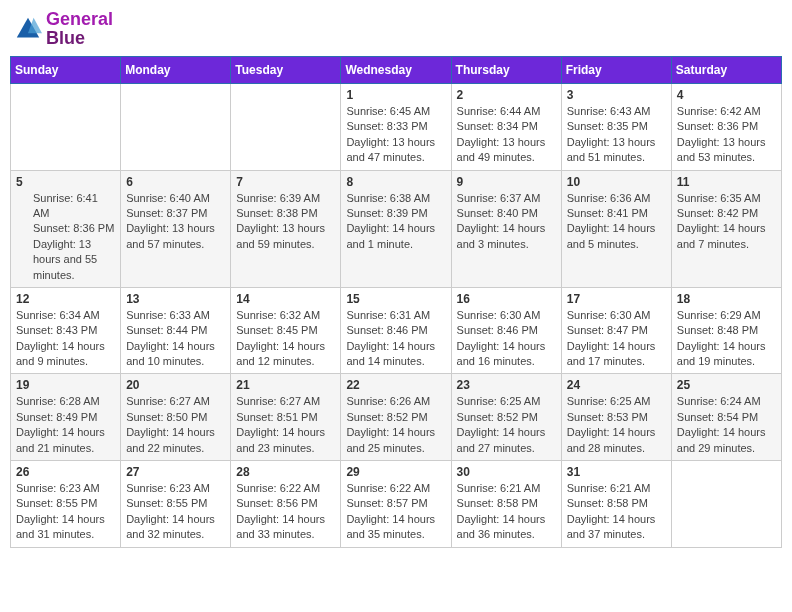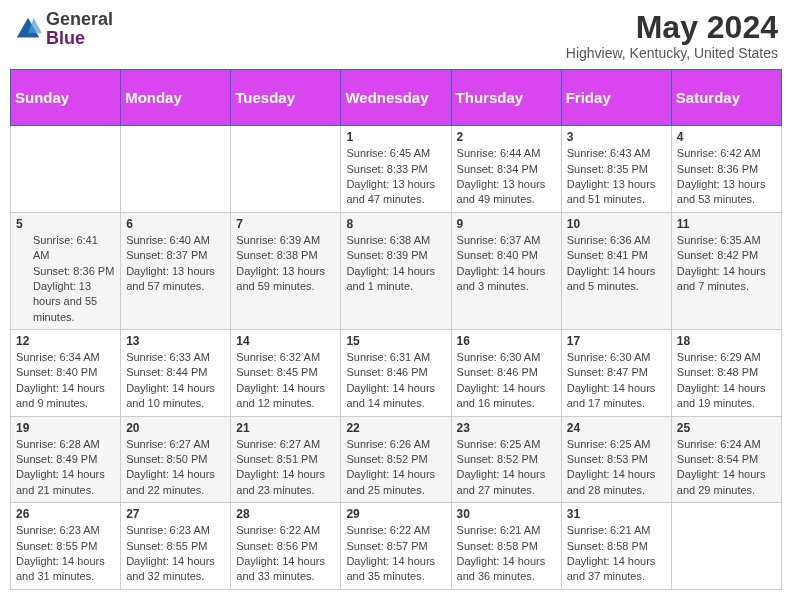--- a/index.html
+++ b/index.html
@@ -18,21 +18,21 @@
       padding: 0 4px;
     }
     .logo {
       display: flex;
       align-items: center;
       gap: 4px;
     }
     .logo-text-general {
       font-size: 18px;
       font-weight: bold;
-      color: #404040;
+      color: #a21caf;
       line-height: 1;
     }
     .logo-text-blue {
       font-size: 18px;
       font-weight: bold;
       color: #701a75;
       line-height: 1;
     }
     .logo-icon {
       width: 28px;
@@ -50,25 +50,25 @@
     .location {
       font-size: 14px;
       color: #555;
     }
     table {
       width: 100%;
       border-collapse: collapse;
       table-layout: fixed;
     }
     thead tr th {
-      background-color: #d946ef;
+      background-color: #6d28d9;
       color: #fff;
-      font-size: 15px;
-      font-weight: bold;
-      padding: 19px 4px;
+      font-size: 12px;
+      font-weight: bold;
+      padding: 6px 4px;
       text-align: left;
       border: 1px solid #2b6cb0;
     }
     tbody tr td {
       border: 1px solid #ccc;
       vertical-align: top;
       padding: 4px 5px;
       font-size: 10px;
       color: #333;
       height: 80px;
@@ -102,24 +102,20 @@
       <polygon points="20,4 36,32 4,32" fill="#1a5fa8"></polygon>
       <polygon points="28,4 40,26 20,26" fill="#4a9fd4" opacity="0.7"></polygon>
     </svg>
     <div>
       <div>
         <span class="logo-text-general">General</span><br>
         <span class="logo-text-blue">Blue</span>
       </div>
     </div>
   </div>
-  <div class="title-block">
-    <div class="month-year">May 2024</div>
-    <div class="location">Highview, Kentucky, United States</div>
-  </div>
 </div>
 
 <table>
   <thead>
     <tr id="thead-row">
         <th>Sunday</th>
         <th>Monday</th>
         <th>Tuesday</th>
         <th>Wednesday</th>
         <th>Thursday</th>
@@ -198,21 +194,21 @@
           <span class="day-number">11</span>
           <div class="day-info" style="white-space: pre-line;">Sunrise: 6:35 AM
 Sunset: 8:42 PM
 Daylight: 14 hours and 7 minutes.</div>
         </td>
       </tr>
       <tr>
         <td>
           <span class="day-number">12</span>
           <div class="day-info" style="white-space: pre-line;">Sunrise: 6:34 AM
-Sunset: 8:40 PM
+Sunset: 8:43 PM
 Daylight: 14 hours and 9 minutes.</div>
         </td>
         <td>
           <span class="day-number">13</span>
           <div class="day-info" style="white-space: pre-line;">Sunrise: 6:33 AM
 Sunset: 8:44 PM
 Daylight: 14 hours and 10 minutes.</div>
         </td>
         <td>
           <span class="day-number">14</span>

